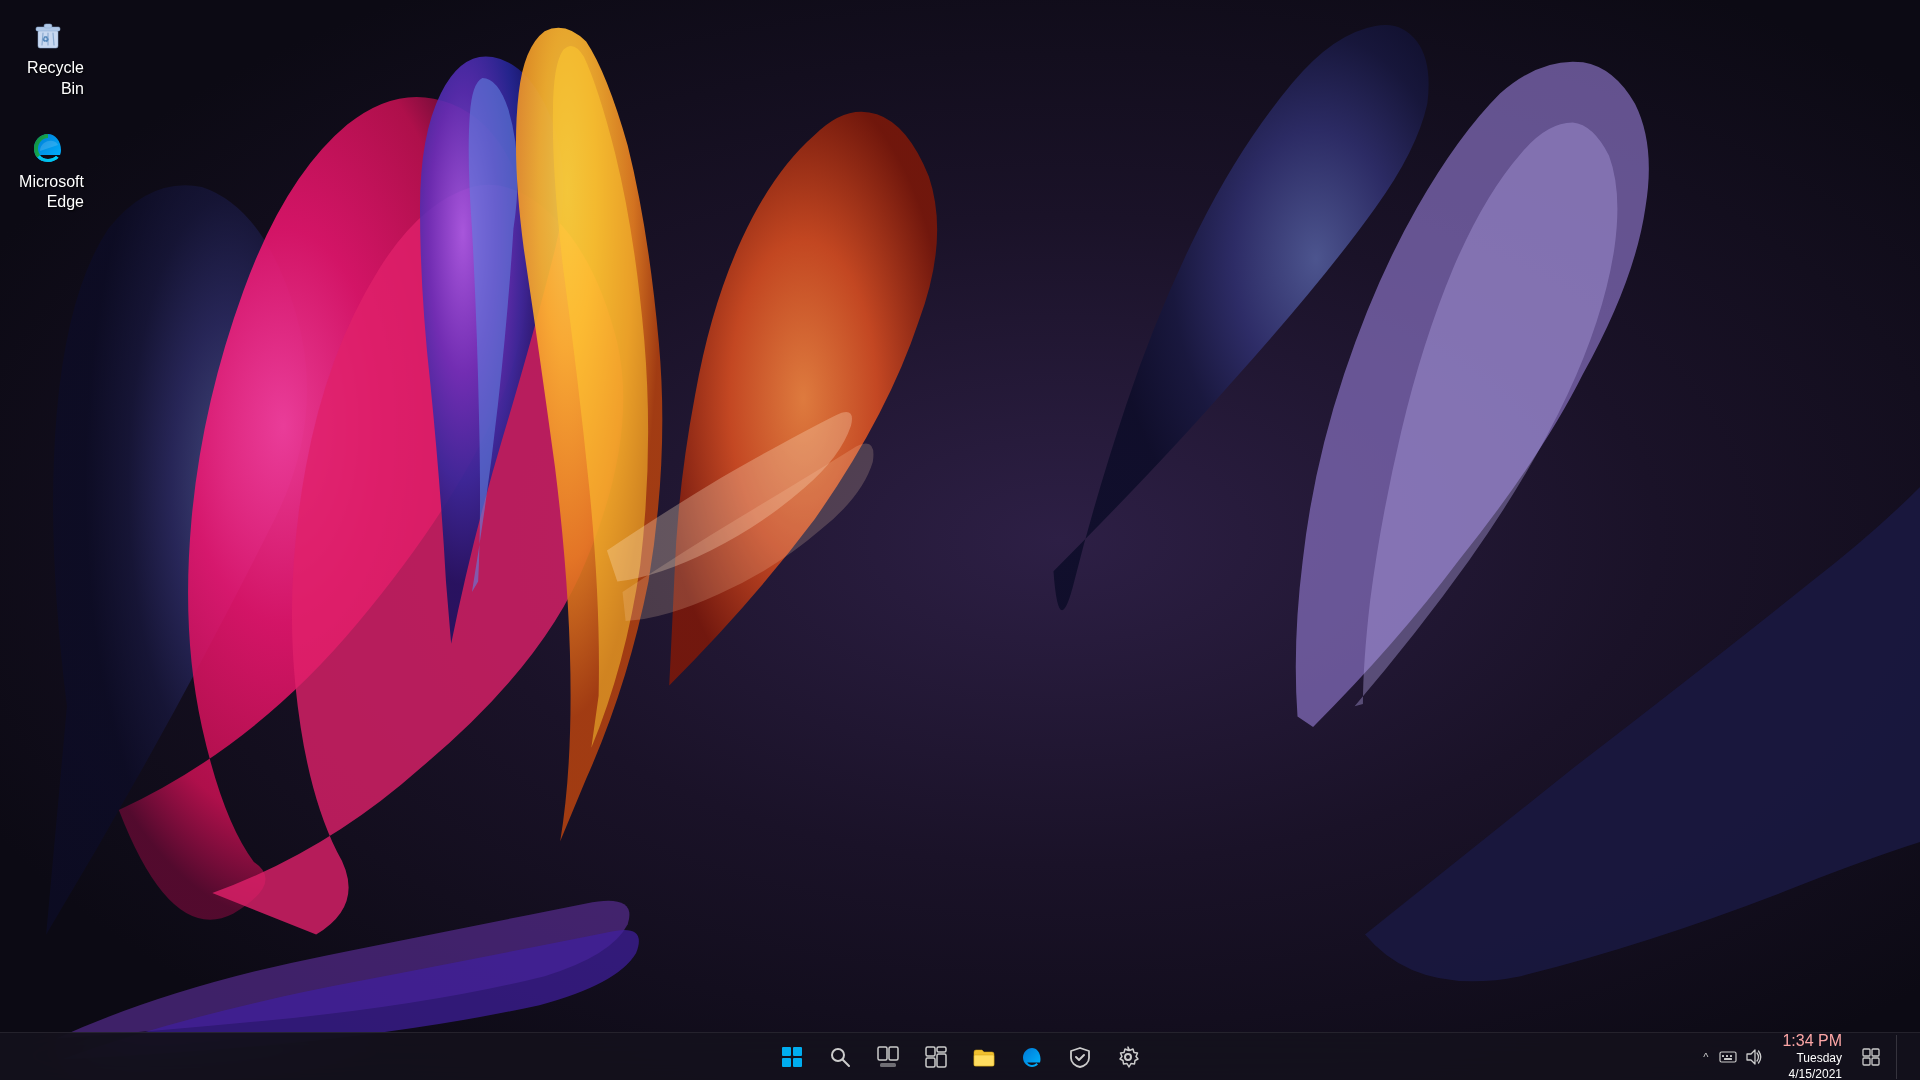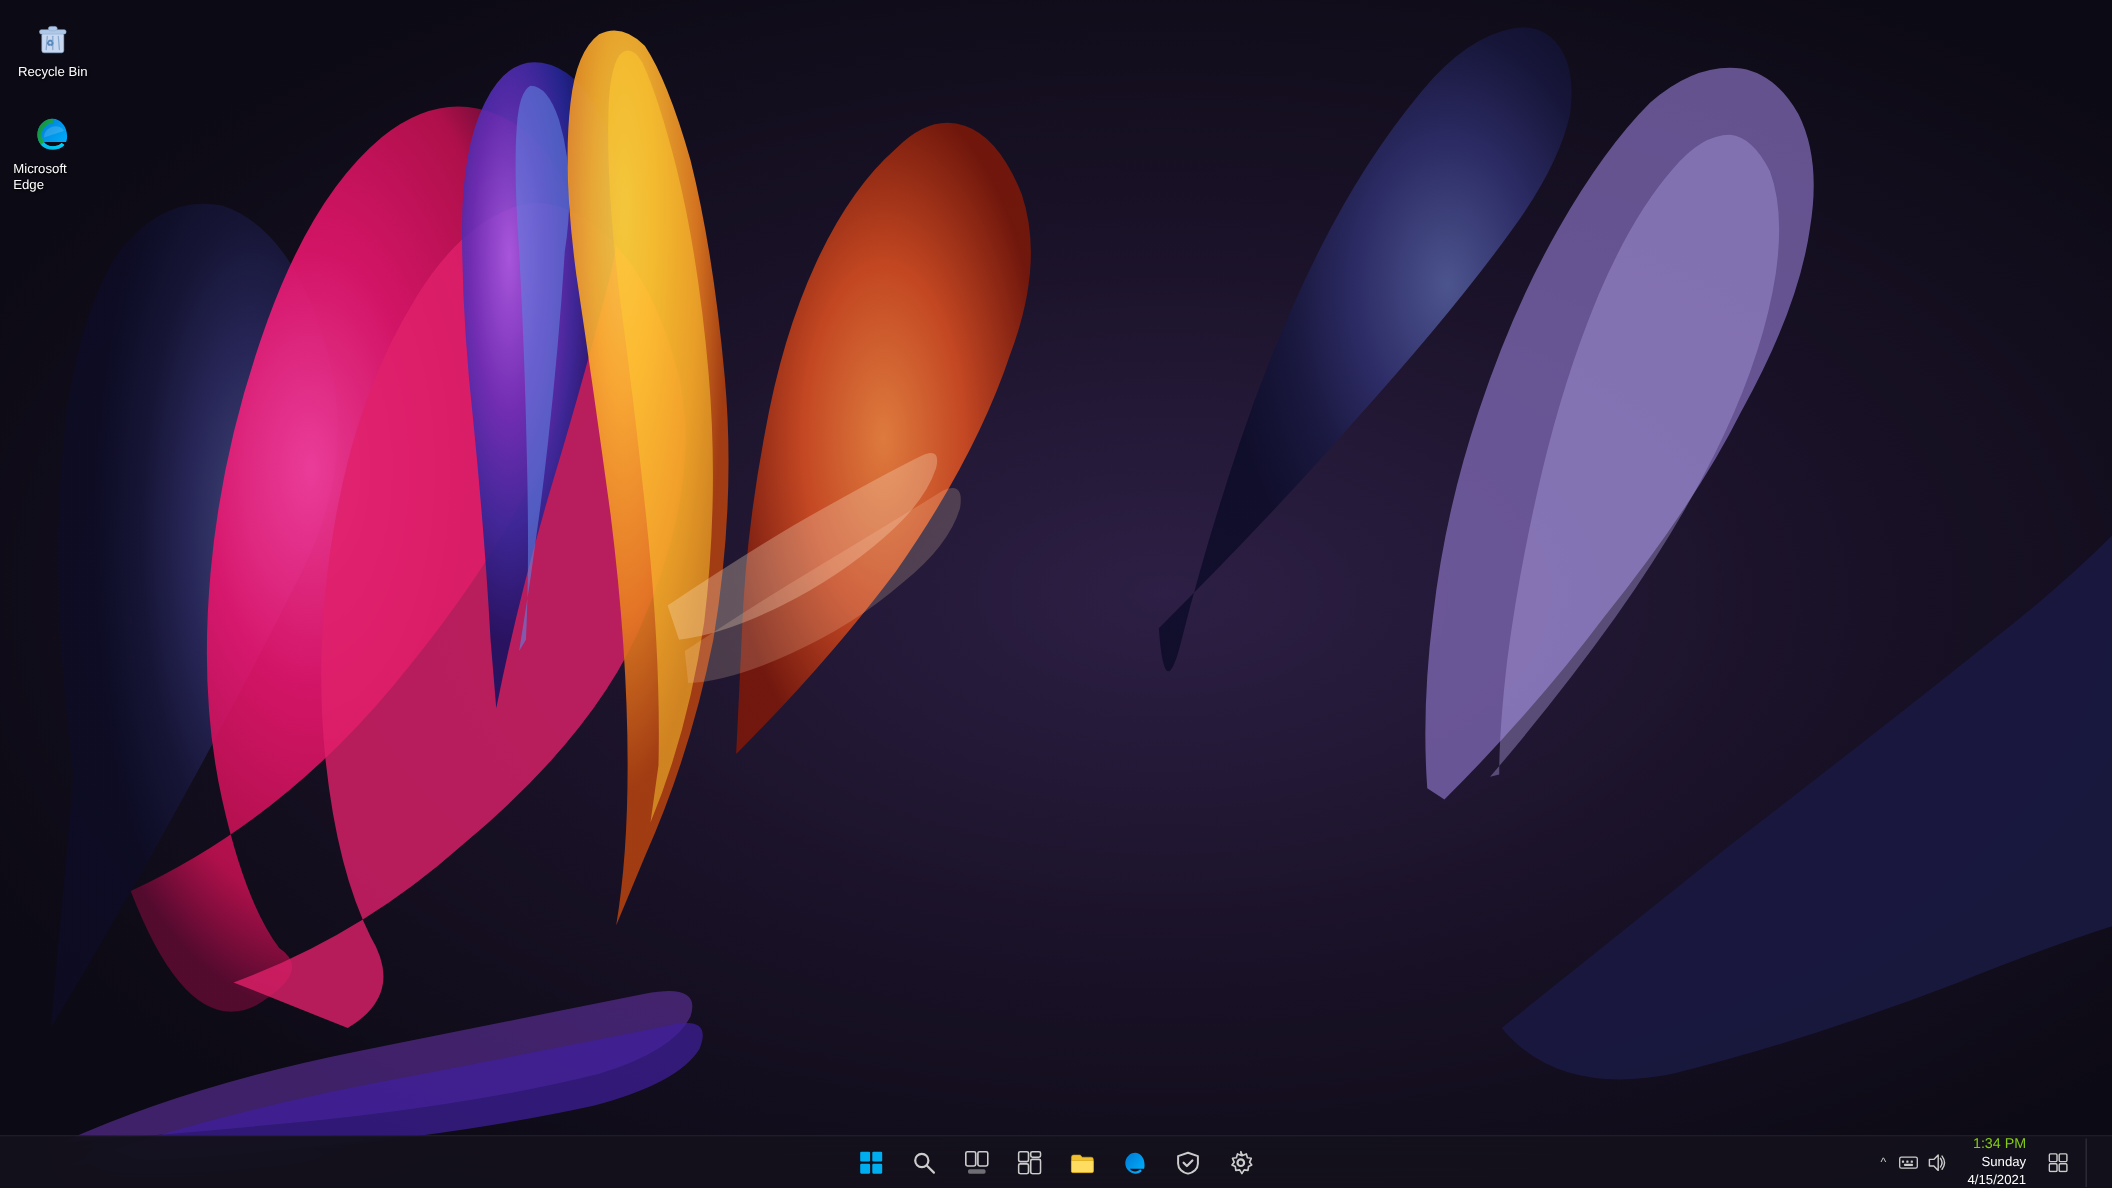--- a/index.html
+++ b/index.html
@@ -57,22 +57,22 @@
       width: 40px;
       height: 40px;
       display: flex;
       align-items: center;
       justify-content: center;
       margin-bottom: 4px;
     }
 
     .icon-label {
       color: white;
-      font-size: 12px;
-      text-align: left;
+      font-size: 16px;
+      text-align: right;
       text-shadow: 1px 1px 2px rgba(0,0,0,0.9);
       line-height: 1.3;
       word-break: break-word;
     }
 
     
     #taskbar {
       position: absolute;
       bottom: 0;
       left: 0;
@@ -129,22 +129,22 @@
       display: flex;
       flex-direction: column;
       align-items: flex-end;
       cursor: pointer;
       padding: 4px 8px;
       border-radius: 4px;
       margin-left: 4px;
     }
 
     .clock-time {
-      color: #84cc16;
-      font-size: 13px;
+      color: #fca5a5;
+      font-size: 16px;
       font-weight: 400;
       line-height: 1.3;
     }
 
     .clock-date {
       color: white;
       font-size: 12px;
       line-height: 1.3;
     }
 
@@ -417,21 +417,21 @@
       <div class="tray-icon">
         <svg width="18" height="18" viewBox="0 0 18 18" xmlns="http://www.w3.org/2000/svg">
           <polygon points="2,6 6,6 10,2 10,16 6,12 2,12" fill="none" stroke="#cccccc" stroke-width="1.3" stroke-linejoin="round"></polygon>
           <path d="M 12 5 Q 15 9 12 13" fill="none" stroke="#cccccc" stroke-width="1.3" stroke-linecap="round"></path>
           <path d="M 13.5 3 Q 18 9 13.5 15" fill="none" stroke="#cccccc" stroke-width="1.3" stroke-linecap="round"></path>
         </svg>
       </div>
 
       <div id="clock">
         <span class="clock-time">1:34 PM</span>
-        <span class="clock-date">Sunday</span>
+        <span class="clock-date">Tuesday</span>
         <span class="clock-date">4/15/2021</span>
       </div>
 
       <div class="notification-icon">
         <svg width="18" height="18" viewBox="0 0 18 18" xmlns="http://www.w3.org/2000/svg">
           <rect x="1" y="1" width="7" height="7" rx="1" fill="none" stroke="#cccccc" stroke-width="1.3"></rect>
           <rect x="10" y="1" width="7" height="7" rx="1" fill="none" stroke="#cccccc" stroke-width="1.3"></rect>
           <rect x="1" y="10" width="7" height="7" rx="1" fill="none" stroke="#cccccc" stroke-width="1.3"></rect>
           <rect x="10" y="10" width="7" height="7" rx="1" fill="none" stroke="#cccccc" stroke-width="1.3"></rect>
         </svg>

